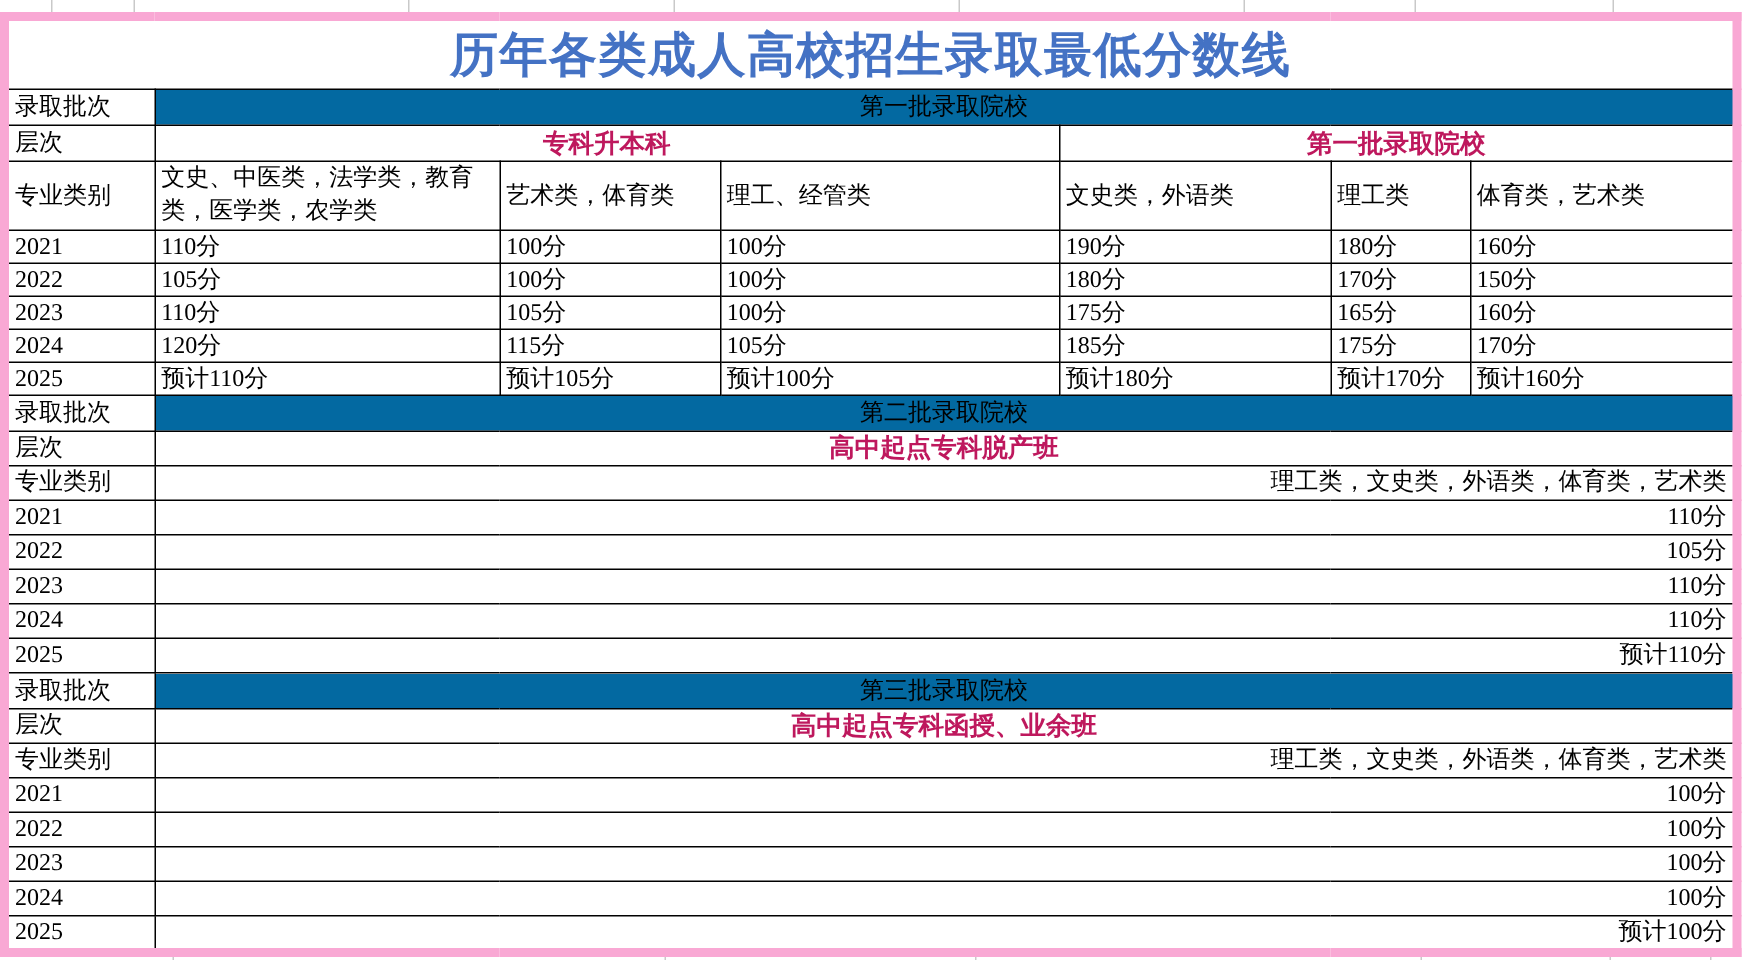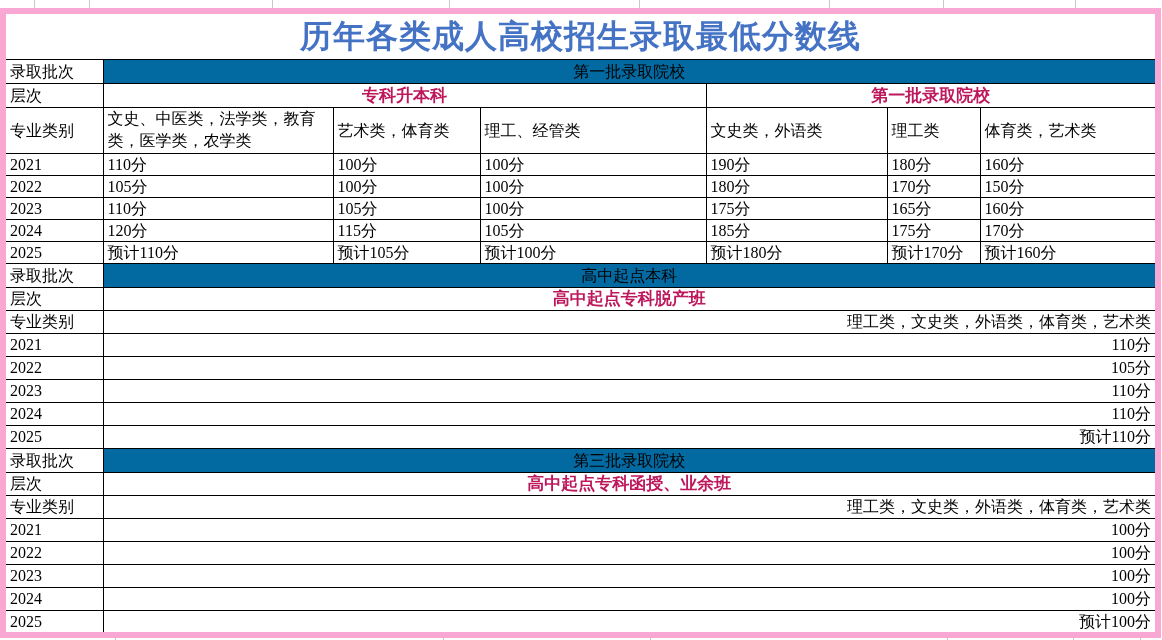--- a/index.html
+++ b/index.html
@@ -128,21 +128,21 @@
       <td>预计110分</td>
       <td>预计105分</td>
       <td>预计100分</td>
       <td>预计180分</td>
       <td>预计170分</td>
       <td>预计160分</td>
     </tr>
 
     <tr class="r24">
       <td class="label">录取批次</td>
-      <td class="yellow" colspan="6">高中起点本科</td>
+      <td class="yellow" colspan="6">第二批录取院校</td>
     </tr>
     <tr class="r23">
       <td class="label">层次</td>
       <td class="red" colspan="6">高中起点专科脱产班</td>
     </tr>
     <tr class="r23">
       <td class="label">专业类别</td>
       <td class="center" colspan="6">理工类，文史类，外语类，体育类，艺术类</td>
     </tr>
     <tr class="r23">

